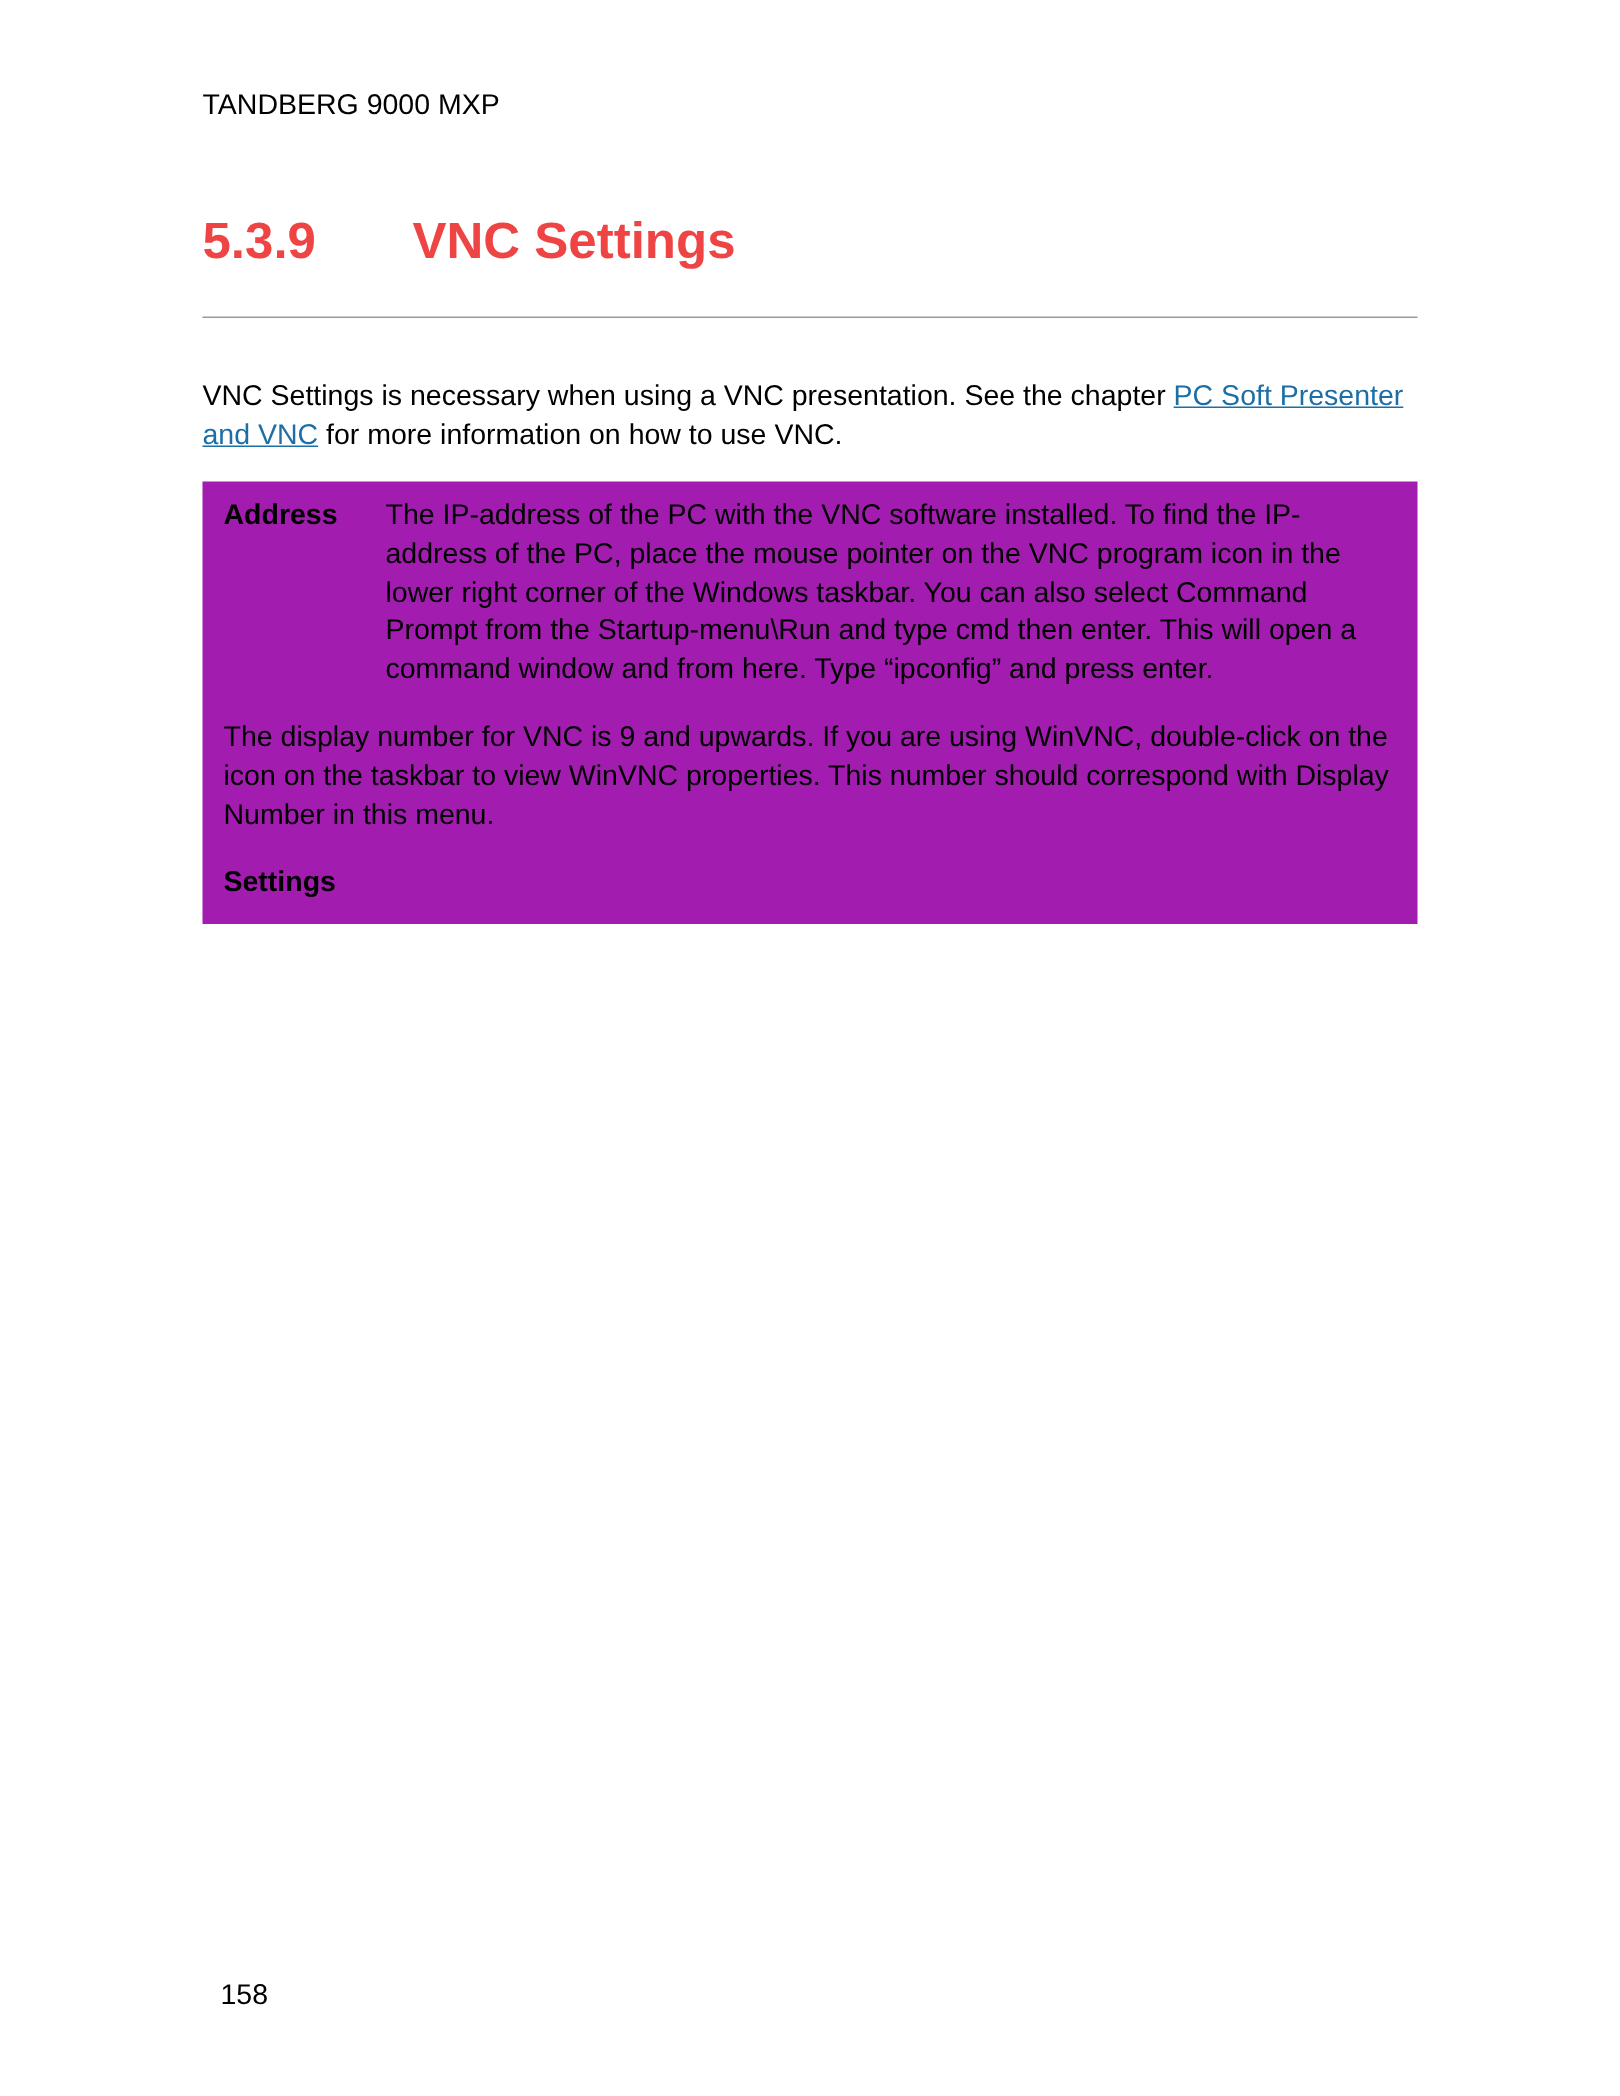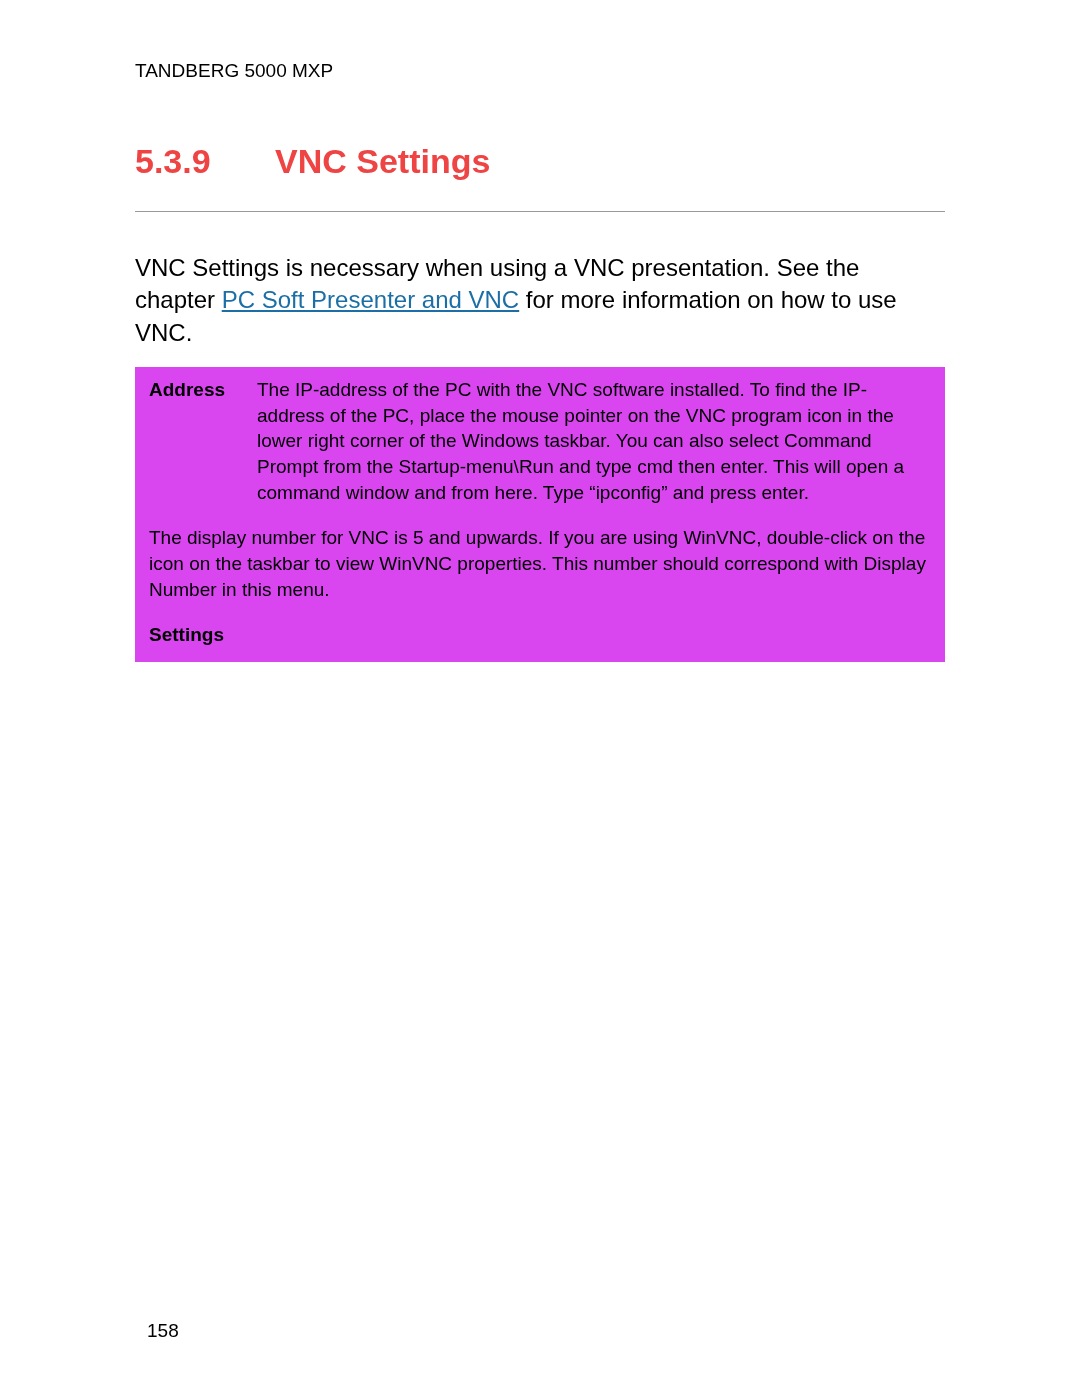--- a/index.html
+++ b/index.html
@@ -30,30 +30,30 @@
   .section-number {
     display: inline-block;
     width: 140px;
   }
   .hr {
     border: none;
     border-top: 1px solid #999;
     margin: 0 0 40px 0;
   }
   .intro {
-    font-size: 24px;
+    font-size: 19px;
     line-height: 1.35;
     margin-bottom: 18px;
   }
   .link {
     color: #1b6fa6;
     text-decoration: underline;
   }
   .info-table {
-    background: #d946ef;
+    background: #a21caf;
     padding: 10px 14px 14px 14px;
     font-size: 19px;
     line-height: 1.35;
   }
   .row {
     display: flex;
     margin-bottom: 20px;
   }
   .row:last-child { margin-bottom: 0; }
   .label {
@@ -69,39 +69,39 @@
     bottom: 55px;
     left: 147px;
     font-size: 19px;
   }
 </style>
 </head>
 <body>
 
 <div class="page">
 
-  <div class="header-text">TANDBERG 5000 MXP</div>
+  <div class="header-text">TANDBERG 9000 MXP</div>
 
   <h1 class="section-heading">
     <span class="section-number">5.3.9</span><span>VNC Settings</span>
   </h1>
 
   <hr class="hr">
 
   <p class="intro">
     <span>VNC Settings is necessary when using a VNC presentation. See the chapter </span><a href="#" class="link">PC Soft Presenter and VNC</a><span> for more information on how to use VNC.</span>
   </p>
 
   <div class="info-table">
     <div class="row">
       <div class="label">Address</div>
       <div class="desc">The IP-address of the PC with the VNC software installed. To find the IP-address of the PC, place the mouse pointer on the VNC program icon in the lower right corner of the Windows taskbar. You can also select Command Prompt from the Startup-menu\Run and type cmd then enter. This will open a command window and from here. Type “ipconfig” and press enter.</div>
     </div>
     <div class="row">
-      <div class="desc">The display number for VNC is 5 and upwards. If you are using WinVNC, double-click on the icon on the taskbar to view WinVNC properties. This number should correspond with Display Number in this menu.</div>
+      <div class="desc">The display number for VNC is 9 and upwards. If you are using WinVNC, double-click on the icon on the taskbar to view WinVNC properties. This number should correspond with Display Number in this menu.</div>
     </div>
     <div class="row">
       <div class="label">Settings</div>
     </div>
   </div>
 
   <div class="page-number">158</div>
 </div>
 
 </body></html>

